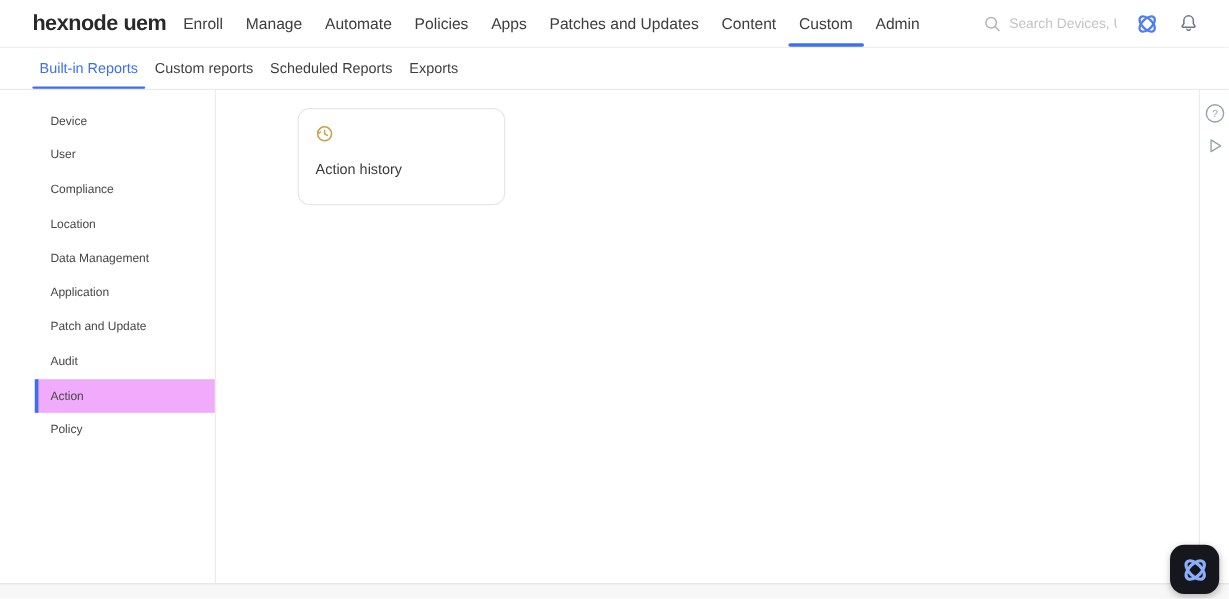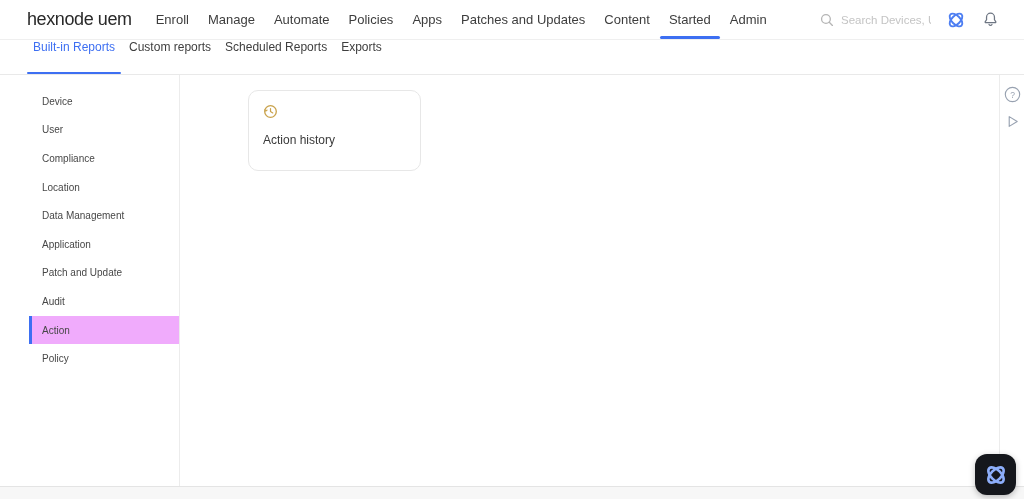--- a/index.html
+++ b/index.html
@@ -5,39 +5,39 @@
   * { margin:0; padding:0; box-sizing:border-box; }
   html,body { width:1024px; height:499px; }
   body {
     font-family:"Liberation Sans", sans-serif;
     background:#ffffff; overflow:hidden; position:relative; color:#3f3f3f;
   }
 
   
   .topbar { height:40px; display:flex; align-items:center; padding-left:27px;
             border-bottom:1px solid #efefef; background:#fff; }
-  .brand { font-size:18px; font-weight:normal; letter-spacing:-0.4px; color:#292929;
-           margin-right:24px; white-space:nowrap; cursor:pointer; }
+  .brand { font-size:18px; font-weight:bold; letter-spacing:-0.4px; color:#292929;
+           margin-right:14px; white-space:nowrap; cursor:pointer; }
   .topnav { display:flex; gap:19px; height:100%; align-items:center; font-size:13px; }
   .topnav-item { position:relative; height:100%; display:flex; align-items:center;
                  cursor:pointer; white-space:nowrap; color:#3d3d3d; }
   .topnav-item.active::after { content:""; position:absolute; left:-9px; right:-9px;
                  bottom:0; height:3px; background:#3d6ff2; border-radius:2px; }
 
   .topbar-right { margin-left:auto; display:flex; align-items:center; gap:14px; padding-right:24px; }
   .searchbox { display:flex; align-items:center; gap:7px; }
   .searchbox input { border:none; outline:none; font-size:11.5px; width:90px;
                      color:#555; background:transparent; }
   .searchbox input::placeholder { color:#c4c4c4; }
   .iconbtn { position:relative; display:flex; align-items:center; cursor:pointer; }
 
   
   .tabbar { height:35px; display:flex; align-items:center; gap:14px; padding-left:33px;
             border-bottom:1px solid #e9e9e9; font-size:12px; background:#fff; }
-  .tab { position:relative; height:100%; display:flex; align-items:flex-start;
+  .tab { position:relative; height:100%; display:flex; align-items:center;
          cursor:pointer; white-space:nowrap; color:#3e3e3e; }
   .tab.active { color:#3d6ff2; }
   .tab.active::after { content:""; position:absolute; left:-6px; right:-6px; bottom:0;
                        height:2.5px; background:#3d6ff2; border-radius:2px; }
 
   
   .content { display:flex; height:411px; background:#fff; }
   .sidebar { width:180px; border-right:1px solid #ececec; padding-top:12px;
              font-size:10px; color:#474747; }
   .side-item { height:28.6px; display:flex; align-items:center; margin-left:29px;
@@ -90,21 +90,21 @@
 
       <div class="topnav-item">
         <span>Patches and Updates</span>
       </div>
 
       <div class="topnav-item">
         <span>Content</span>
       </div>
 
       <div class="topnav-item active">
-        <span>Started</span>
+        <span>Custom</span>
       </div>
 
       <div class="topnav-item">
         <span>Admin</span>
       </div>
 
     </nav>
 
   <div class="topbar-right">
     <div class="searchbox">

